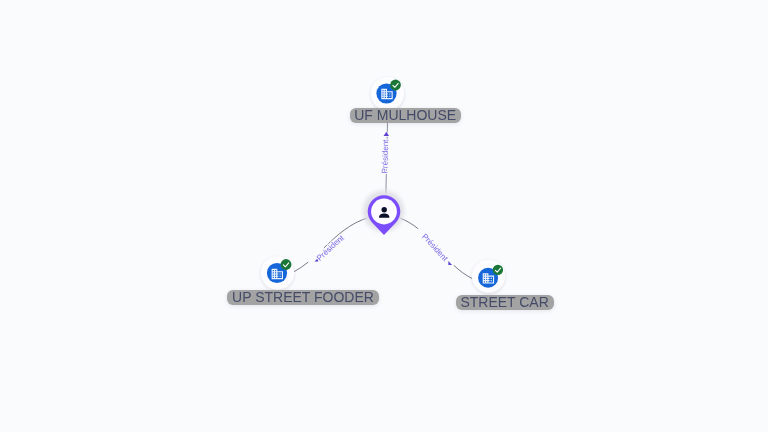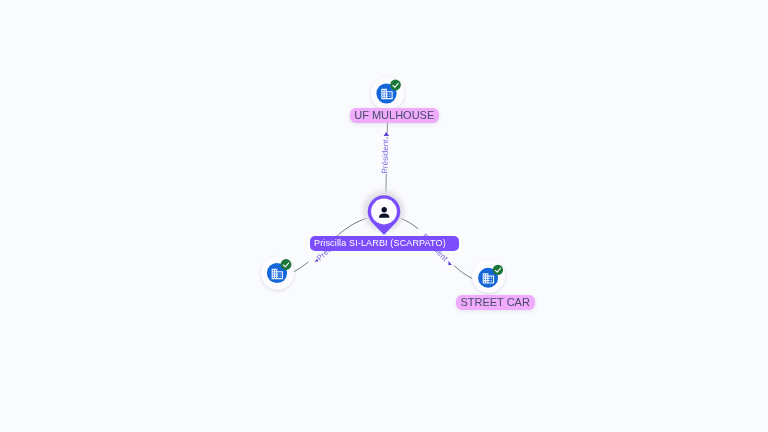--- a/index.html
+++ b/index.html
@@ -1,22 +1,22 @@
 <!DOCTYPE html>
 <html><head>
 <meta charset="utf-8">
 <style>
   html,body{margin:0;padding:0;}
   body{width:768px;height:432px;background:#fafbfd;overflow:hidden;
        font-family:"Liberation Sans",sans-serif;-webkit-font-smoothing:antialiased;}
   .stage{position:absolute;left:0;top:0;width:768px;height:432px;}
   svg.layer{position:absolute;left:0;top:0;}
   .nodelabel{
-    position:absolute;background:#f0abfc;border-radius:6px;
-    color:#444b68;font-size:11px;letter-spacing:0px;white-space:nowrap;
+    position:absolute;background:#a3a3a3;border-radius:6px;
+    color:#444b68;font-size:14px;letter-spacing:0px;white-space:nowrap;
     padding:0 4.7px;box-shadow:0 1px 4px rgba(40,50,90,.11);
     height:15px;line-height:15px;
   }
   .personlabel{
     position:absolute;background:#7c4dfd;border-radius:5px;color:#ffffff;
     font-size:9px;white-space:nowrap;padding:0 13.3px 0 3.7px;height:15px;line-height:15px;
     letter-spacing:.15px;
   }
   .edgelabel{font-size:8px;fill:#7b6ae4;font-family:"Liberation Sans",sans-serif;
     -webkit-font-smoothing:antialiased;text-rendering:geometricPrecision;}
@@ -116,15 +116,15 @@
       <path d="M12 7V3H2v18h20V7H12zM6 19H4v-2h2v2zm0-4H4v-2h2v2zm0-4H4V9h2v2zm0-4H4V5h2v2zm4 12H8v-2h2v2zm0-4H8v-2h2v2zm0-4H8V9h2v2zm0-4H8V5h2v2zm10 12h-8v-2h2v-2h-2v-2h2v-2h-2V9h8v10zm-2-8h-2v2h2v-2zm0 4h-2v2h2v-2z" fill="#eaf2fd"></path>
     </g>
     <g>
       <circle cx="497.9" cy="269.9" r="5.2" fill="#1b7738"></circle>
       <path d="M495.3 270.3 l1.9 1.9 3.4 -4.0" stroke="#ffffff" stroke-width="1.05" fill="none" stroke-linecap="round" stroke-linejoin="round"></path>
     </g>
   </g>
 </svg>
 
 <div class="nodelabel" style="left:349.5px;top:108px">UF MULHOUSE</div>
+<div class="nodelabel" style="left:227.4px;top:290.3px">UP STREET FOODER</div>
 <div class="nodelabel" style="left:455.7px;top:294.8px">STREET CAR</div>
-<div class="personlabel" style="left:310.3px;top:236.2px">Priscilla SI-LARBI (SCARPATO)</div>
 </div>
 
 </body></html>

